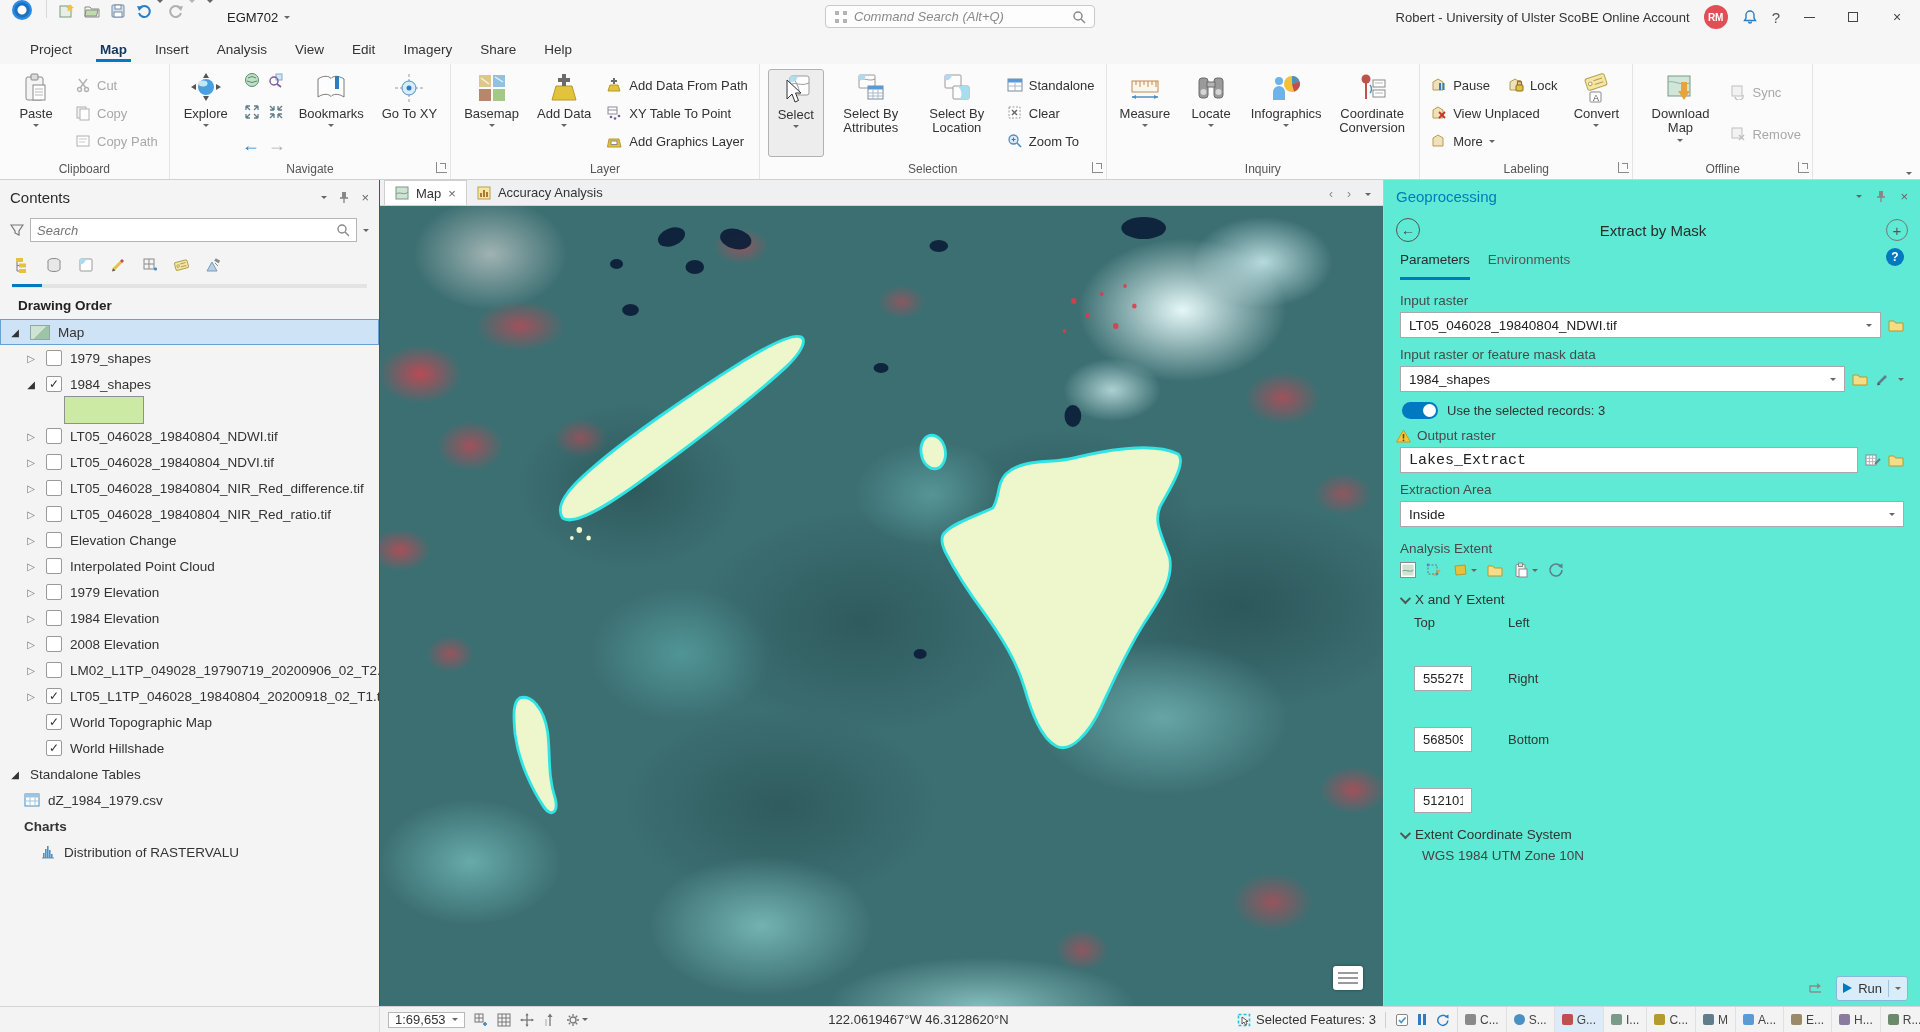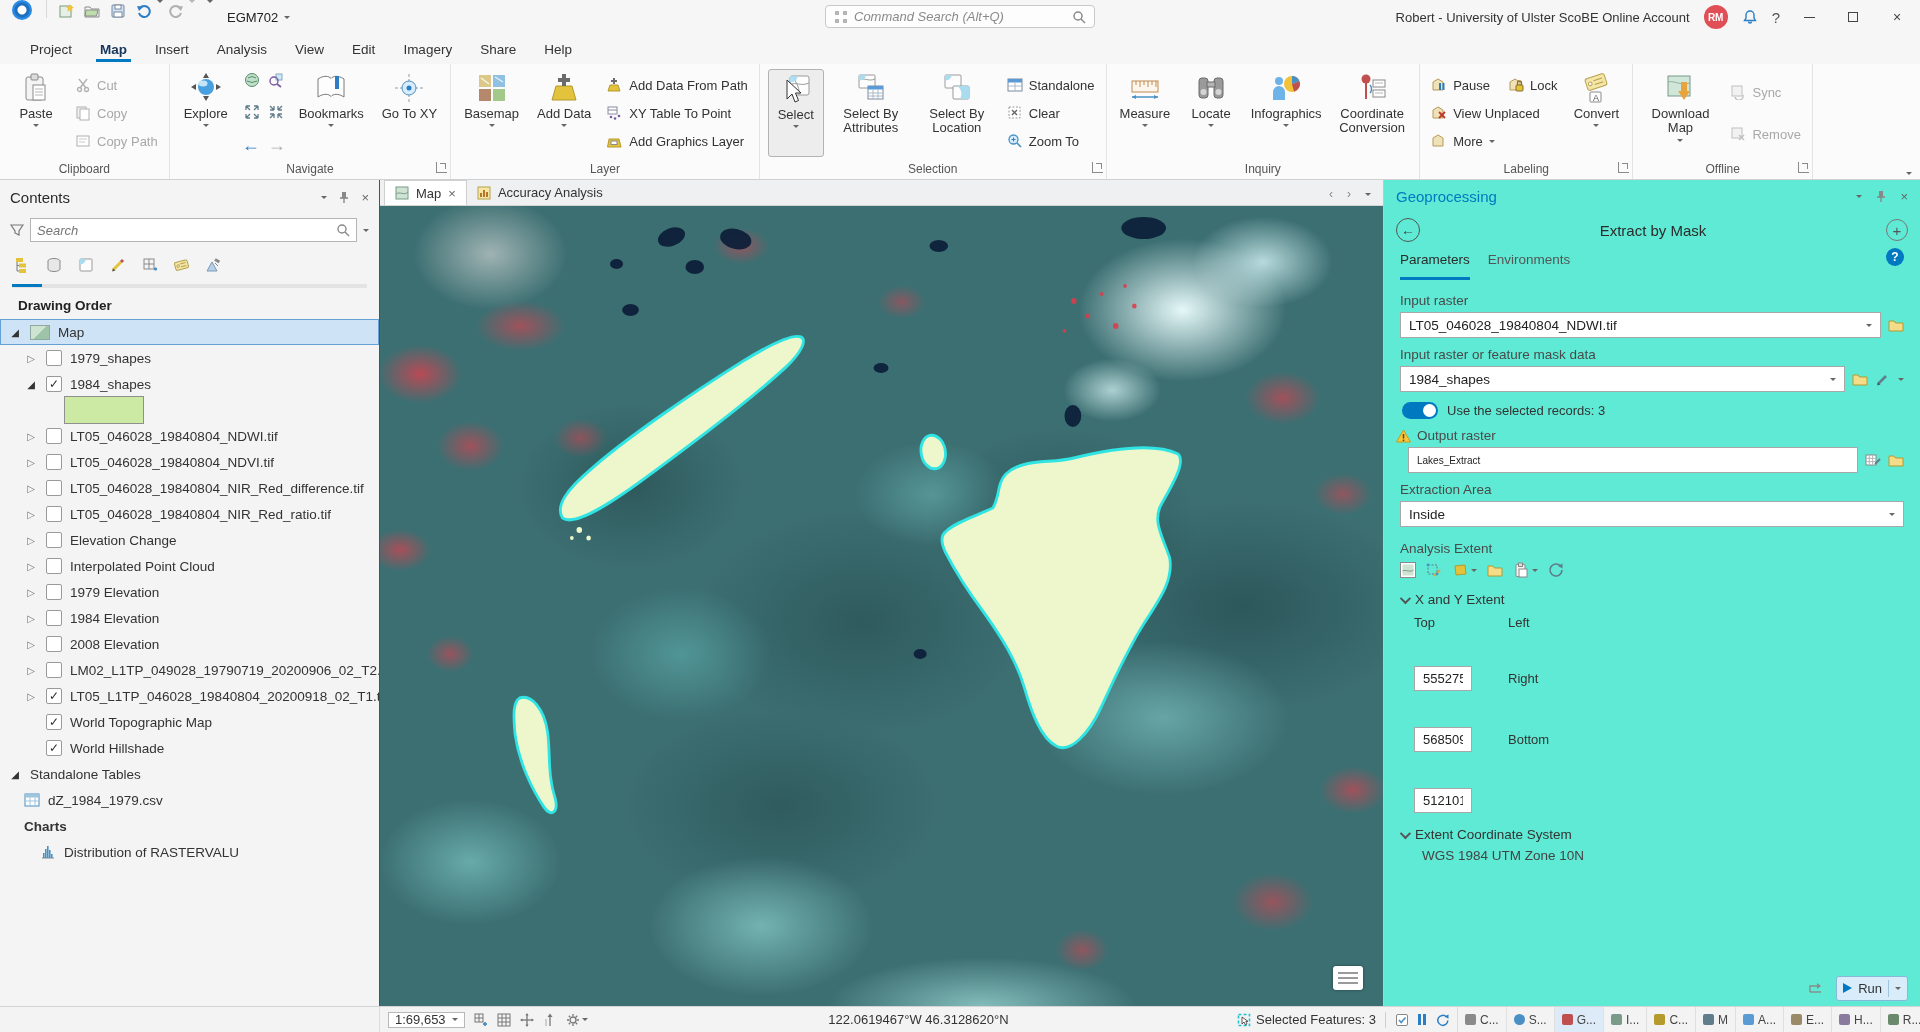--- a/index.html
+++ b/index.html
@@ -146,21 +146,21 @@
   .gtab { position:relative; padding:4px 0; color:#555; font-size:13.5px; }
   .gtab.active { color:#2b2b2b; }
   .gtab.active::after { content:""; position:absolute; left:0; right:0; bottom:-2px; height:3px; background:#0079c1; }
   .helpcirc { margin-left:auto; width:18px; height:18px; border-radius:50%; background:#0079c1; color:#fff;
     font-size:12px; font-weight:bold; display:flex; align-items:center; justify-content:center; }
   .geo-form { flex:1; padding:6px 16px 0 16px; overflow:hidden; }
   .flabel { margin:9px 0 4px; color:#4a4a4a; font-size:13.5px; display:flex; align-items:center; gap:6px; }
   .frow { display:flex; align-items:center; gap:7px; }
   .combo { flex:1; height:26px; border:1px solid #a8a8a8; display:flex; align-items:center; padding:0 8px; gap:6px; background:#fff; }
   .combo .val { flex:1; font-size:13.5px; color:#222; white-space:nowrap; overflow:hidden; }
-  .tinput { flex:1; height:26px; border:1px solid #a8a8a8; padding:0 8px; font-size:10px; color:#222; font-family:Liberation Sans, sans-serif; outline:none;margin-left:8px; }
+  .tinput { flex:1; height:26px; border:1px solid #a8a8a8; padding:0 8px; font-size:15px; color:#222; font-family:Liberation Mono, monospace; outline:none; }
   .toggle-row { display:flex; align-items:center; gap:9px; margin:10px 0 4px 2px; }
   .toggle { width:36px; height:17px; border-radius:9px; background:#0079c1; position:relative; }
   .toggle::after { content:""; position:absolute; right:2px; top:2px; width:13px; height:13px; border-radius:50%; background:#fff; }
   .sect { display:flex; align-items:center; gap:7px; margin-top:14px; color:#333; font-size:13.5px; }
   .chev { width:8px; height:8px; border-right:2px solid #555; border-bottom:2px solid #555; transform:rotate(45deg) translateY(-2px); }
   .ext-grid { margin-top:8px; display:grid; grid-template-columns:58px 1fr; row-gap:8px; column-gap:8px; align-items:center; padding-left:14px;gap:36px; }
   .ext-grid input { height:25px; border:1px solid #a8a8a8; padding:0 8px; font-size:13px; color:#222; font-family:inherit; outline:none; }
   .cs-val { margin:6px 0 0 22px; color:#444; font-size:13.5px; }
   .aext-icons { display:flex; align-items:center; gap:10px; margin-top:6px; }
   .aexti { display:flex; align-items:center; gap:3px; }

